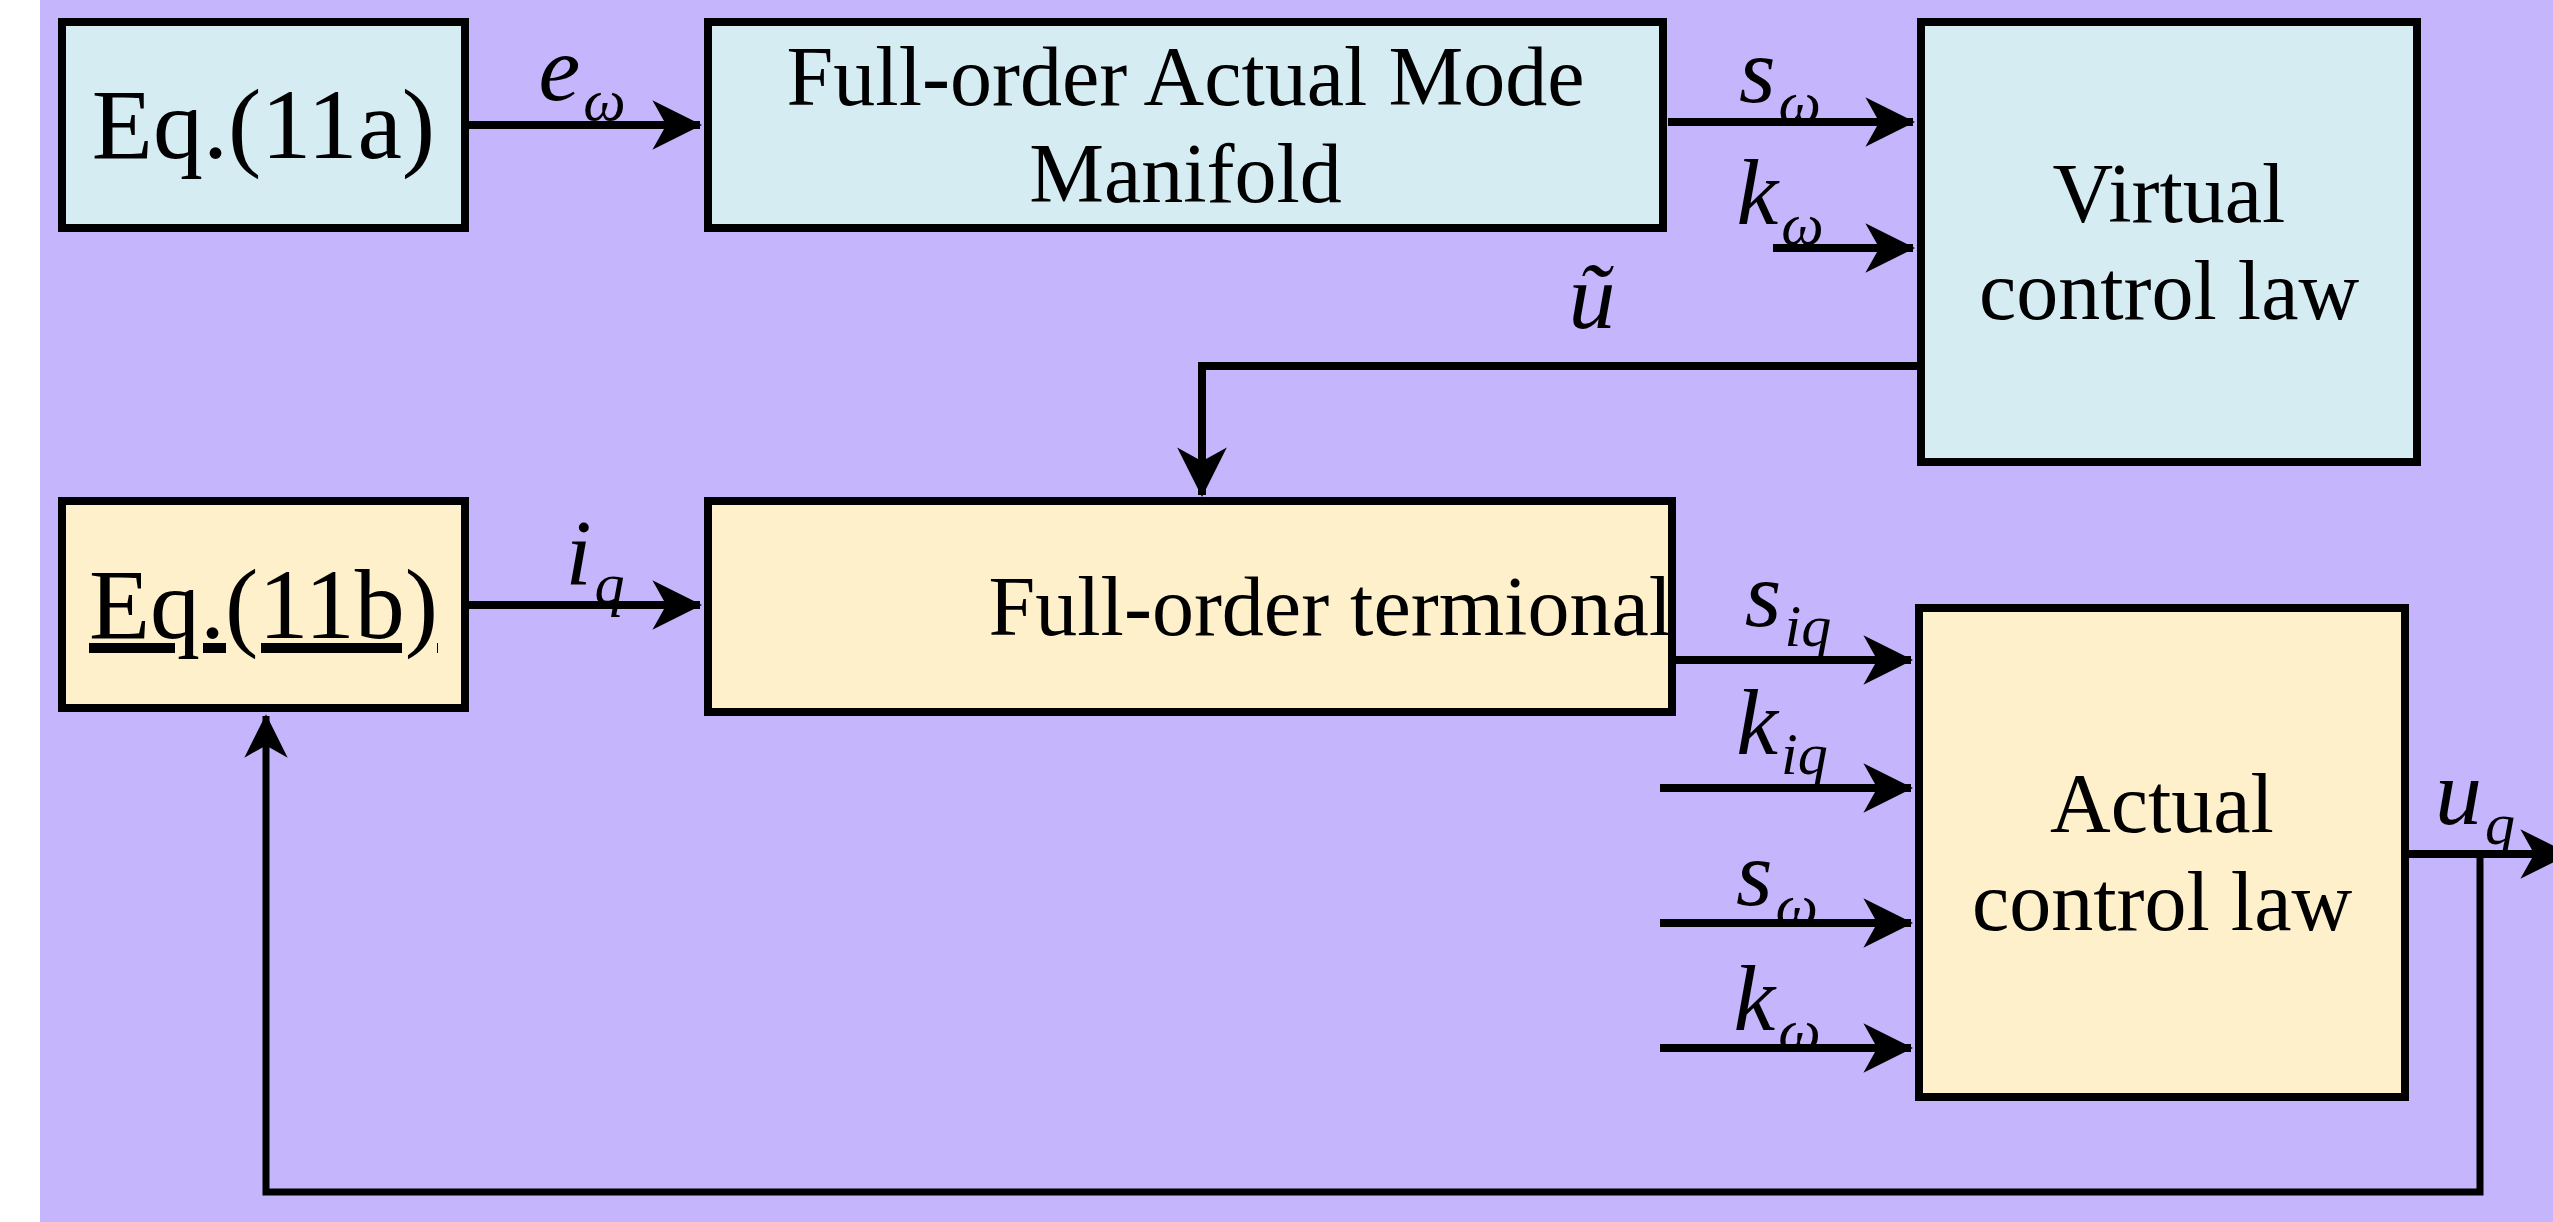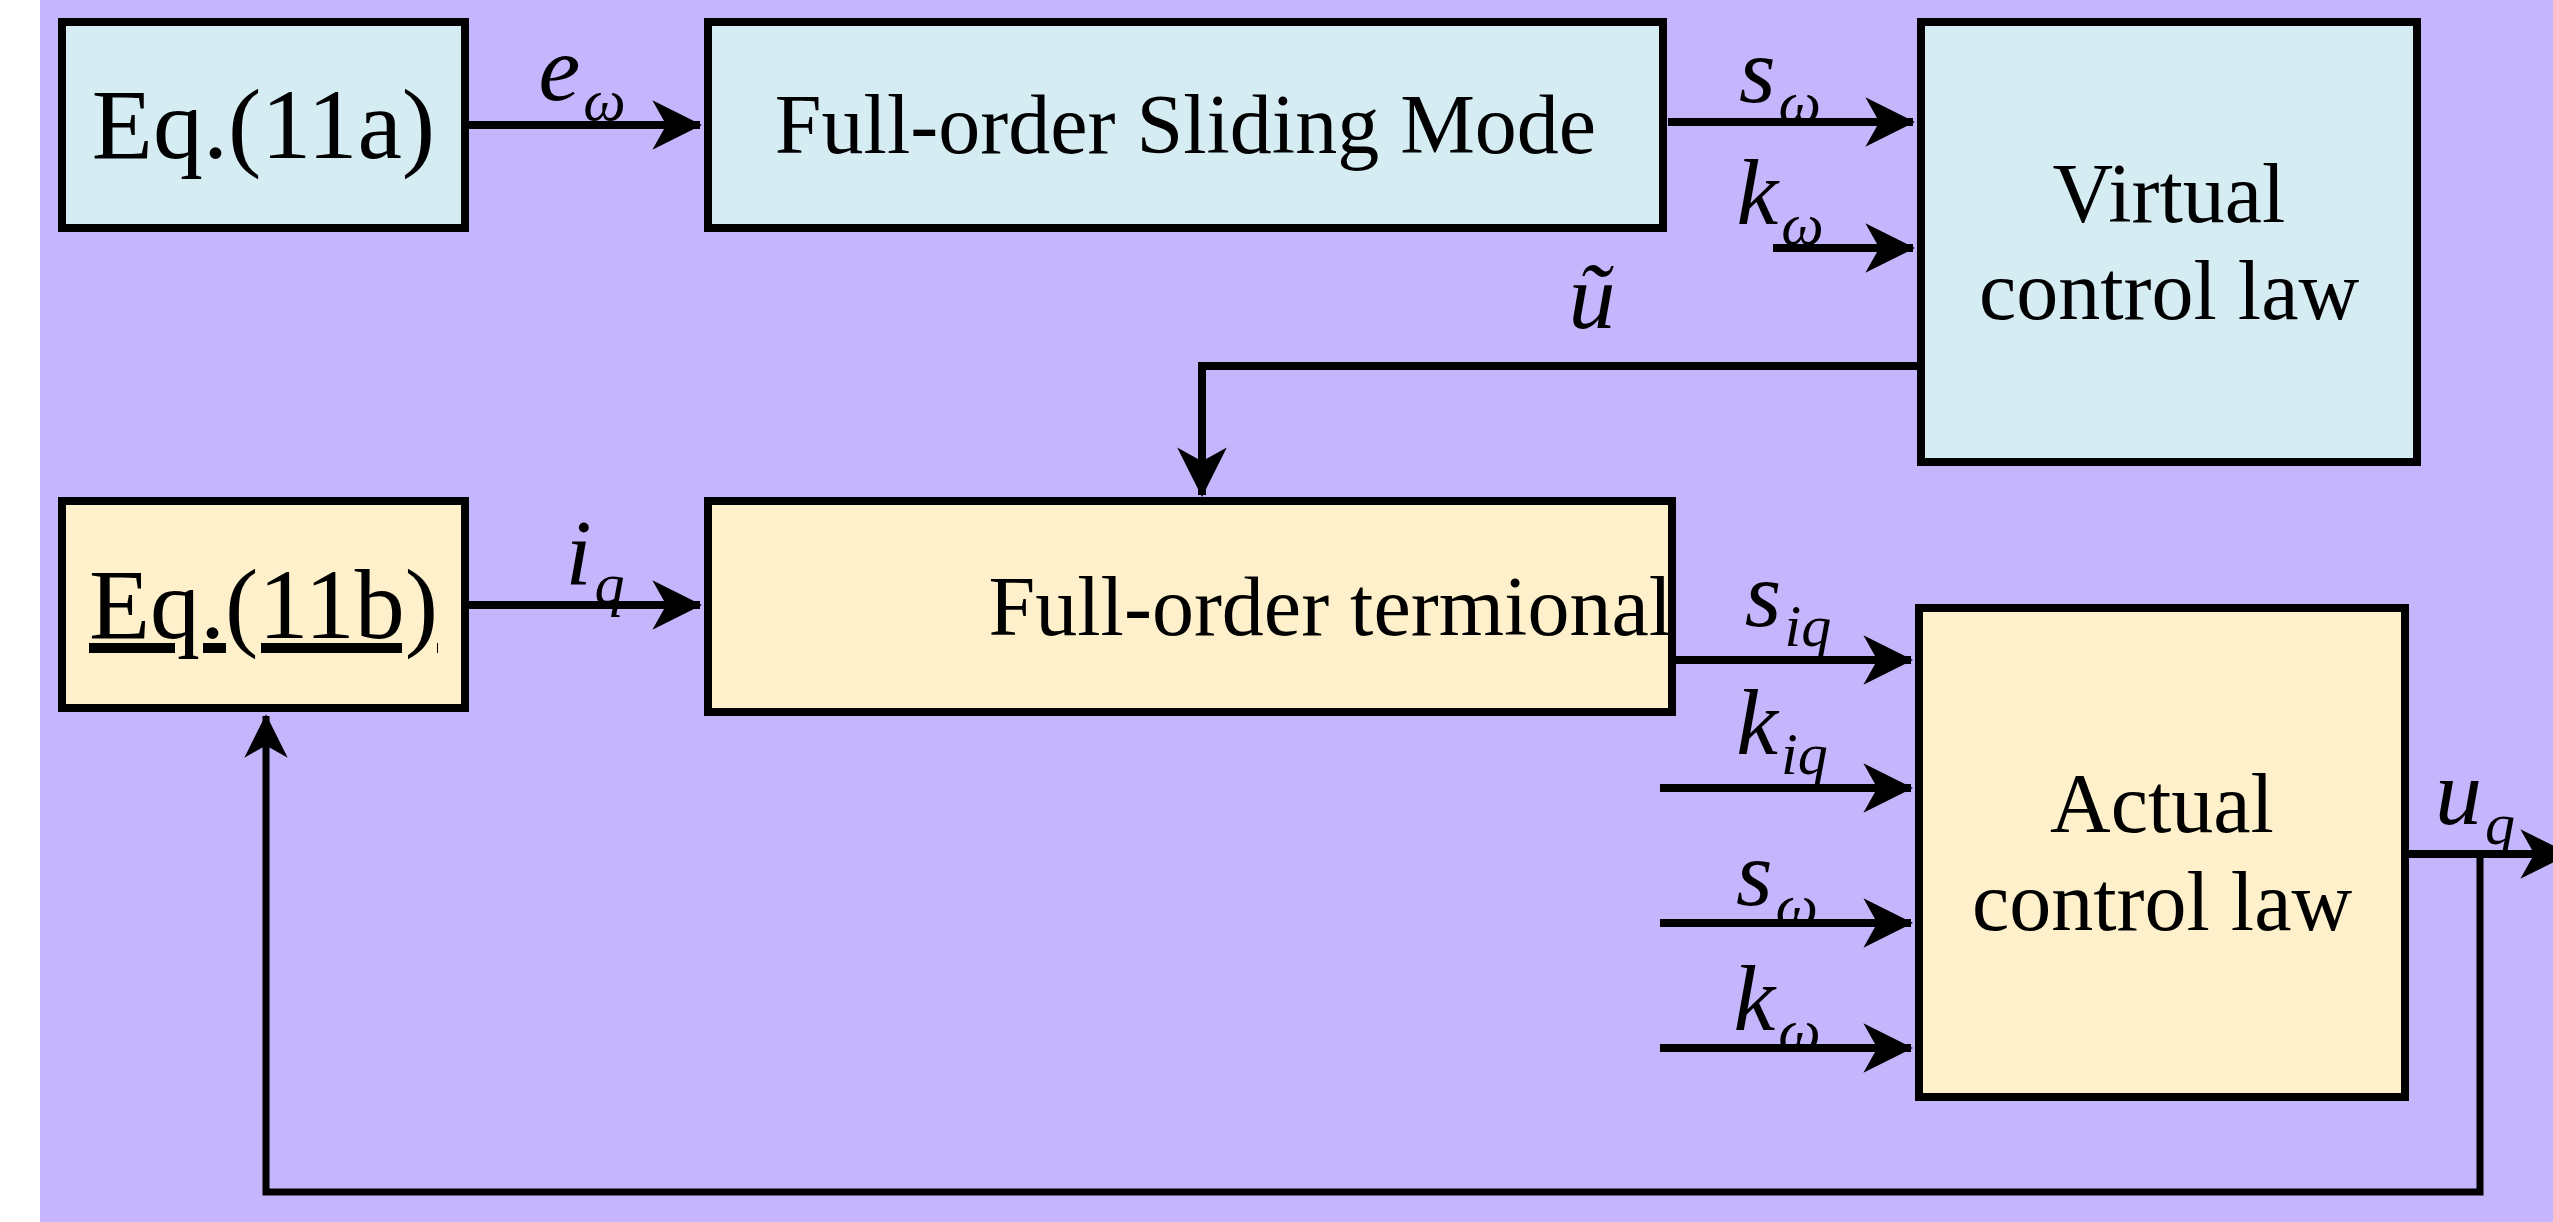--- a/index.html
+++ b/index.html
@@ -60,21 +60,22 @@
     <rect x="22" y="501" width="403" height="207" stroke="#000000" stroke-width="8" fill="#fdf0ca"></rect>
     <rect x="668" y="501" width="964" height="211" stroke="#000000" stroke-width="8" fill="#fdf0ca"></rect>
     <rect x="1879" y="608" width="486" height="489" stroke="#000000" stroke-width="8" fill="#fdf0ca"></rect>
   </svg>
 
   <div class="boxlab eq" style="left:22px;top:22px;width:403px;height:206px;">
     <div>Eq.(11a)</div>
   </div>
 
   <div class="boxlab" style="left:668px;top:22px;width:955px;height:206px;">
-    <div>Full-order Sliding Mode</div>
+    <div>Full-order Actual Mode</div>
+    <div>Manifold</div>
   </div>
 
   <div class="boxlab" style="left:1881px;top:22px;width:496px;height:440px;text-align:center;">
     <div>Virtual</div>
     <div>control law</div>
   </div>
 
   <div class="boxlab eq" style="left:22px;top:501px;width:403px;height:207px;text-decoration:underline;">
     <div>Eq.(11b)</div>
   </div>

